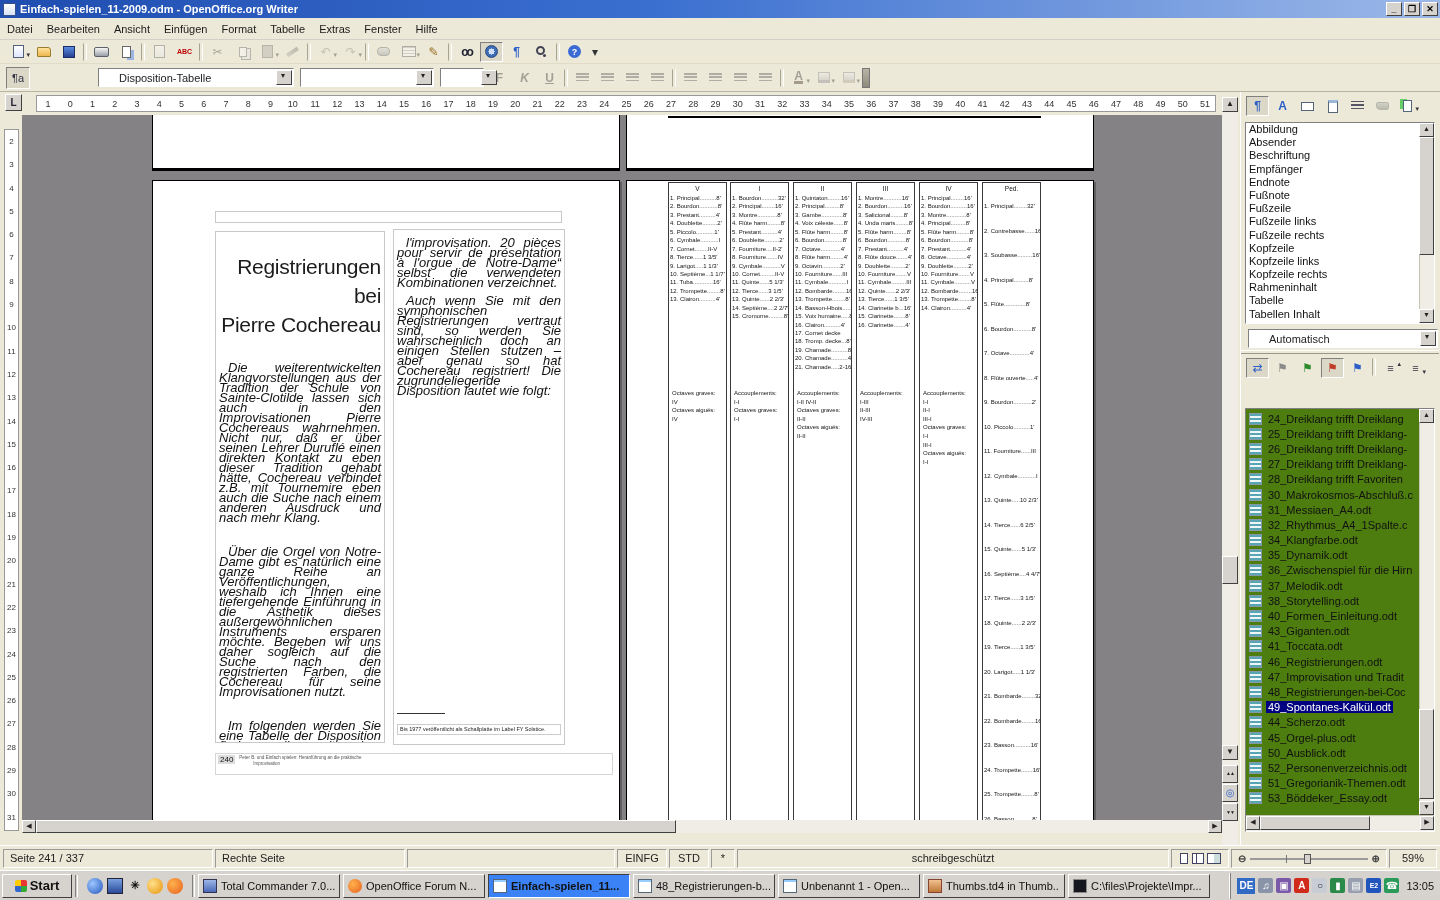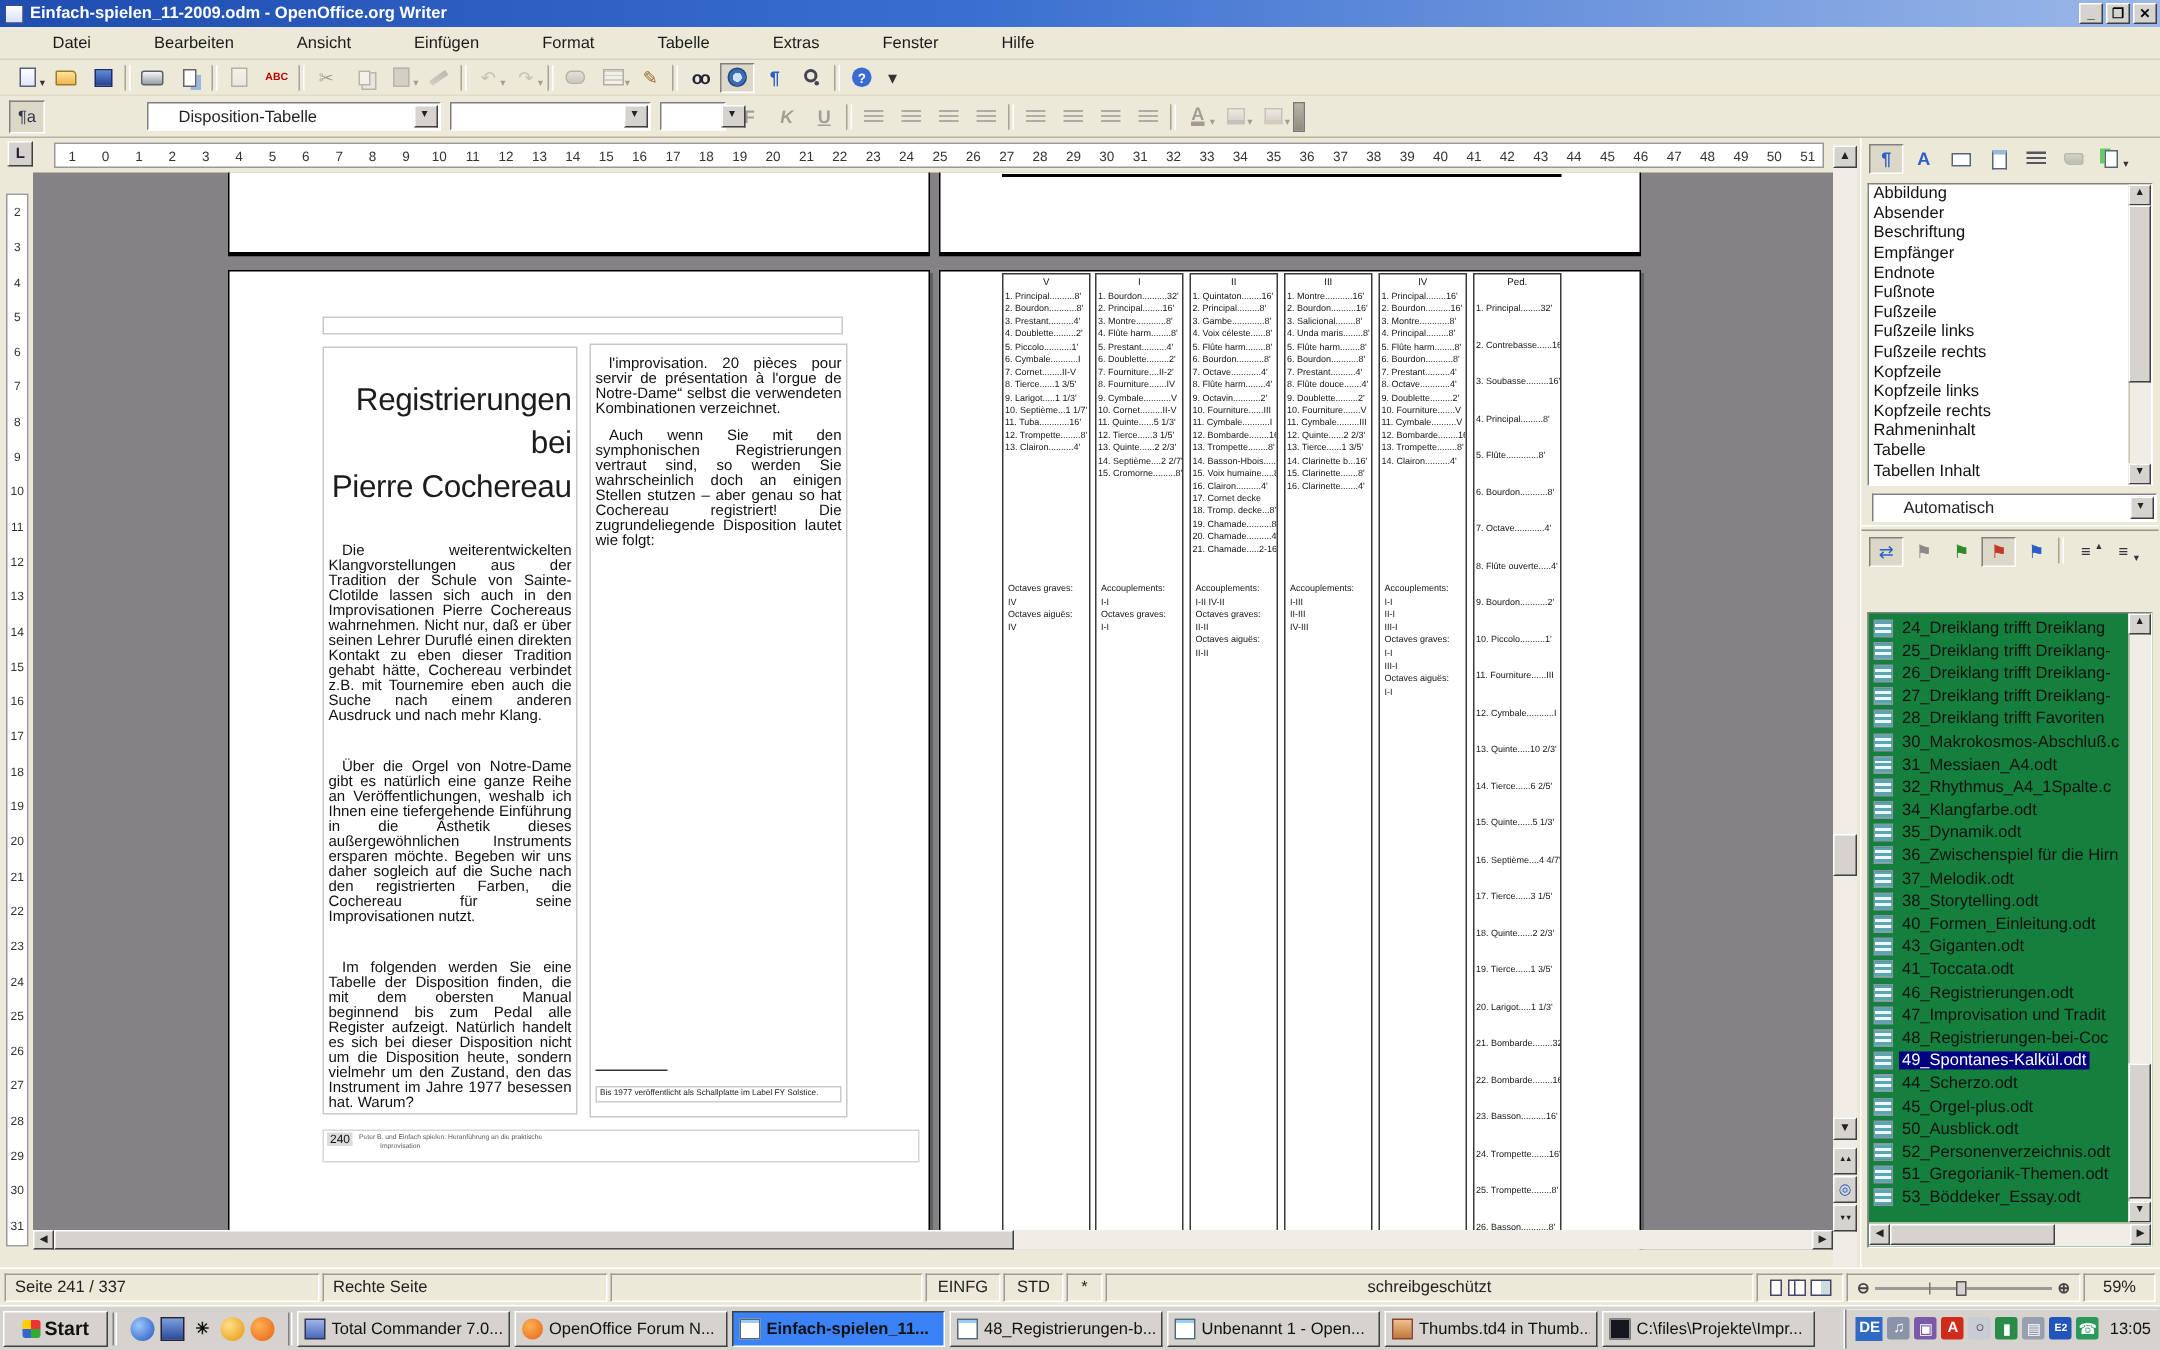--- a/index.html
+++ b/index.html
@@ -5,21 +5,21 @@
   html,body{margin:0;padding:0;background:#000;}
   *{box-sizing:border-box;}
   #root{position:relative;width:1440px;height:900px;background:#ece9d8;font-family:"Liberation Sans",sans-serif;overflow:hidden;}
   
   .titlebar{position:absolute;left:0;top:0;width:1440px;height:18px;background:linear-gradient(90deg,#1f4db0 0%,#3a6fd0 45%,#9cb8e8 100%);display:flex;align-items:center;color:#fff;font-size:11px;font-weight:bold;padding-left:3px;}
   .appicon{width:13px;height:13px;background:linear-gradient(#fdfdfd,#d7e0f5);border:1px solid #35508c;margin-right:4px;}
   .winbtns{position:absolute;right:2px;top:2px;display:flex;gap:2px;}
   .wbtn{width:16px;height:14px;background:#d6d3ce;border:1px solid;border-color:#fff #404040 #404040 #fff;font-size:9px;line-height:12px;text-align:center;color:#000;font-weight:bold;}
   
   .menubar{position:absolute;left:0;top:18px;width:1440px;height:22px;background:#ece9d8;border-bottom:1px solid #d4d0c8;display:flex;align-items:center;font-size:11px;color:#1a1a1a;}
-  .mitem{padding:3px 7px;margin-left:28px;}
+  .mitem{padding:3px 7px;}
   
   .toolbar{position:absolute;left:0;width:1440px;background:#ece9d8;display:flex;align-items:center;}
   .tb1{top:40px;height:24px;border-bottom:1px solid #e0dcc8;padding-left:6px;}
   .tb2{top:64px;height:28px;border-bottom:1px solid #b8b4a4;padding-left:6px;}
   .tbi{width:23px;height:20px;display:inline-flex;align-items:center;justify-content:center;border:1px solid transparent;margin:0 1px;font-size:12px;color:#333;position:relative;flex:none;}
   .tbi i{font-style:normal;display:flex;align-items:center;justify-content:center;}
   .tbi.pressed{border-color:#808080 #fff #fff #808080;background:#dcd8c8;}
   .tbi.disabled{opacity:.4;filter:grayscale(.9);}
   .tbi.dd::after{content:"▾";font-size:7px;color:#333;position:absolute;right:-1px;bottom:2px;}
   .tbi.sep{width:4px;margin:0 2px;border-left:1px solid #a8a494;border-right:1px solid #fff;height:18px;}
@@ -83,21 +83,21 @@
   .page{position:absolute;top:65px;height:656px;background:#fff;border:1px solid #000;box-shadow:2px 2px 0 #615f61;}
   .pl{left:130px;width:468px;}
   .pr{left:604px;width:468px;}
   .frame{position:absolute;border:1px solid #c9c9c9;}
   .f-top{left:62px;top:30px;width:347px;height:12px;}
   .f-col1{left:62px;top:50px;width:170px;height:512px;padding:0 3px;overflow:hidden;}
   .f-col2{left:240px;top:48px;width:172px;height:516px;padding:0 3px;overflow:hidden;}
   .f-footer{left:62px;top:572px;width:398px;height:22px;border-color:#d6d6d6;padding:1px 2px;overflow:hidden;}
   .hline{font-size:21px;line-height:29px;text-align:right;color:#1c1c1c;letter-spacing:-.3px;}
   .headingblock{margin-top:20px;}
-  .bodyp{font-size:10px;line-height:10px;text-align:justify;margin:24px 0 0;text-indent:9px;color:#111;}
+  .bodyp{font-size:13px;line-height:10px;text-align:justify;margin:24px 0 0;text-indent:9px;color:#111;font-style:italic;}
   .fnsep{position:absolute;left:3px;bottom:30px;width:48px;border-top:1px solid #333;}
   .fnbox{position:absolute;left:3px;right:3px;bottom:9px;border:1px solid #ccc;font-size:5.5px;line-height:7px;padding:1px 2px;color:#222;white-space:nowrap;overflow:hidden;}
   .pgnum{font-size:8px;color:#111;background:#dcdcdc;padding:0 2px;float:left;margin-right:4px;}
   .ftxt{font-size:4.5px;line-height:5.5px;color:#555;overflow:hidden;}
   
   .dispcols{position:absolute;left:0;top:0;right:0;bottom:0;}
   .dcol{position:absolute;top:1px;height:650px;width:59px;border:1px solid #3a3a3a;background:#fff;overflow:hidden;}
   .dcol:nth-child(1){left:41px;}.dcol:nth-child(2){left:103px;}.dcol:nth-child(3){left:166px;}
   .dcol:nth-child(4){left:229px;}.dcol:nth-child(5){left:292px;}.dcol:nth-child(6){left:355px;}
   .dcol .hd{font-size:6.5px;height:11px;line-height:11px;text-align:center;color:#111;}
@@ -124,21 +124,21 @@
   .ptoolbar{position:absolute;left:4px;top:2px;right:2px;height:24px;display:flex;align-items:center;}
   .plist{position:absolute;left:4px;top:30px;width:190px;height:202px;background:#fff;border:1px solid;border-color:#808080 #fff #fff #808080;overflow:hidden;}
   .sitem{height:13.2px;font-size:11px;line-height:13px;padding-left:3px;color:#111;white-space:nowrap;}
   .plist .vtrack{position:absolute;right:0;top:0;width:15px;height:100%;background:#efede6;border-left:1px solid #c8c4b4;}
   .pl-up{position:absolute;right:0;top:0;width:15px;height:14px;}.pl-up::before{content:"▲";font-size:7px;}
   .pl-dn{position:absolute;right:0;bottom:0;width:15px;height:14px;}.pl-dn::before{content:"▼";font-size:7px;}
   .pl-th{position:absolute;right:0;top:14px;width:15px;height:118px;background:#d6d3ce;border:1px solid;border-color:#fff #404040 #404040 #fff;}
   .pcombo{position:absolute;left:4px;top:237px;width:190px;}
   .splitter{position:absolute;left:0;top:258px;width:198px;height:4px;border-top:1px solid #fff;border-bottom:1px solid #9a9688;}
   .navtoolbar{position:absolute;left:4px;top:264px;right:2px;height:24px;display:flex;align-items:center;}
-  .flist{position:absolute;left:4px;top:316px;width:190px;height:424px;background:#15803d;border:1px solid;border-color:#808080 #fff #fff #808080;overflow:hidden;}
+  .flist{position:absolute;left:4px;top:316px;width:190px;height:424px;background:#4d7c0f;border:1px solid;border-color:#808080 #fff #fff #808080;overflow:hidden;}
   .fitems{position:absolute;left:0;top:2px;right:15px;bottom:16px;overflow:hidden;}
   .fitem{height:15.2px;display:flex;align-items:center;font-size:11px;color:#111;white-space:nowrap;}
   .ficon{width:13px;height:12px;margin:0 4px 0 3px;background:repeating-linear-gradient(180deg,#58a6b4 0 2px,#eef6f8 2px 4px);border:1px solid #8797a7;flex:none;}
   .flabel{padding:0 2px;overflow:hidden;}
   .fitem.selected .flabel{background:#000080;color:#fff;}
   .flist .vtrack2{position:absolute;right:0;top:0;width:15px;bottom:16px;background:#efede6;border-left:1px solid #c8c4b4;}
   .fl-up{position:absolute;right:0;top:0;width:15px;height:14px;}.fl-up::before{content:"▲";font-size:7px;}
   .fl-dn{position:absolute;right:0;bottom:16px;width:15px;height:14px;}.fl-dn::before{content:"▼";font-size:7px;}
   .fl-th{position:absolute;right:0;bottom:32px;width:15px;height:90px;background:#d6d3ce;border:1px solid;border-color:#fff #404040 #404040 #fff;}
   .fl-htrack{position:absolute;left:0;right:0;bottom:0;height:16px;background:#efede6;border-top:1px solid #c8c4b4;}

